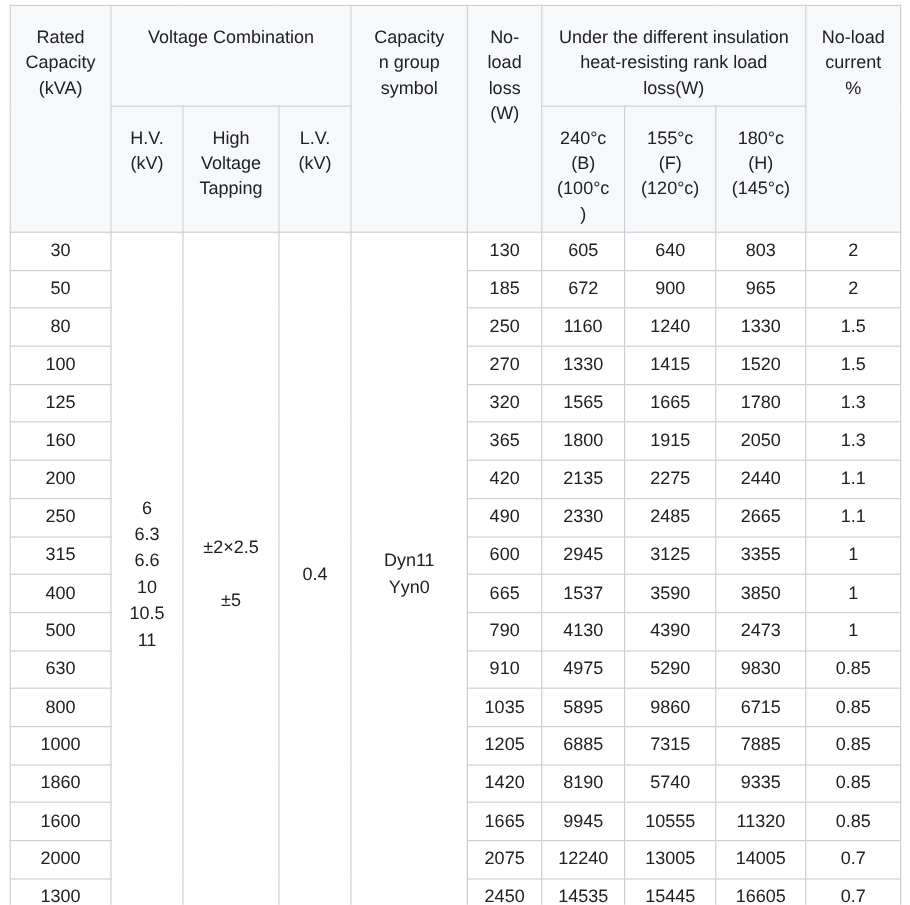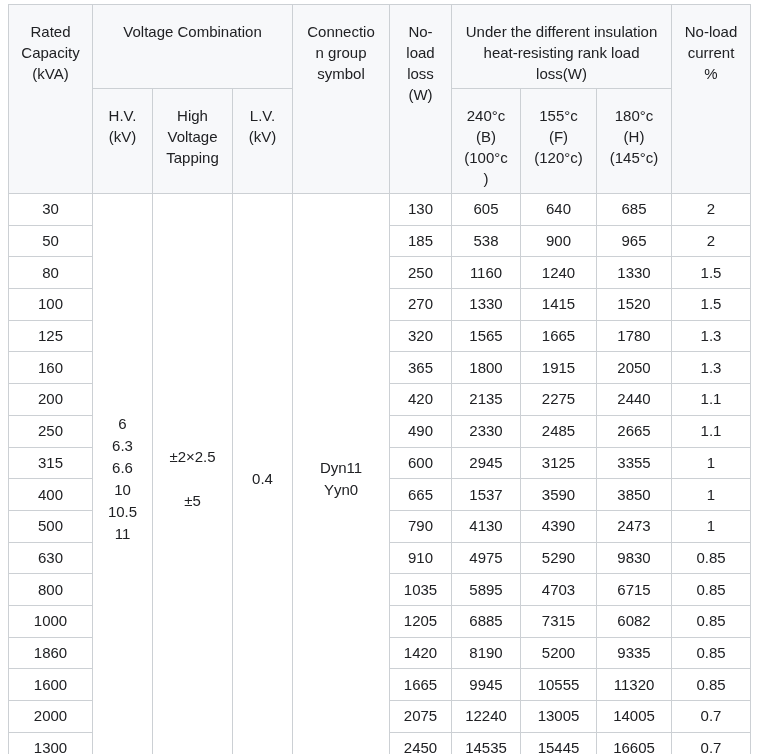--- a/index.html
+++ b/index.html
@@ -70,21 +70,21 @@
       <col style="width:62px">
       <col style="width:69px">
       <col style="width:76px">
       <col style="width:75px">
       <col style="width:79px">
     </colgroup>
     <thead>
       <tr>
         <th rowspan="2">Rated Capacity (kVA)</th>
         <th colspan="3">Voltage Combination</th>
-        <th rowspan="2">Connectio
+        <th rowspan="2">Capacity
 n group
 symbol</th>
         <th rowspan="2">No-
 load
 loss
 (W)</th>
         <th colspan="3">Under the different insulation
 heat-resisting rank load
 loss(W)</th>
         <th rowspan="2">No-load
@@ -122,27 +122,27 @@
 11</td>
           <td rowspan="18" class="merged">±2×2.5
 
 ±5</td>
           <td rowspan="18" class="merged">0.4</td>
           <td rowspan="18" class="merged">Dyn11
 Yyn0</td>
           <td>130</td>
           <td>605</td>
           <td>640</td>
-          <td>685</td>
+          <td>803</td>
           <td>2</td>
         </tr>
         <tr>
           <td>50</td>
           <td>185</td>
-          <td>538</td>
+          <td>672</td>
           <td>900</td>
           <td>965</td>
           <td>2</td>
         </tr>
         <tr>
           <td>80</td>
           <td>250</td>
           <td>1160</td>
           <td>1240</td>
           <td>1330</td>
@@ -217,37 +217,37 @@
           <td>910</td>
           <td>4975</td>
           <td>5290</td>
           <td>9830</td>
           <td>0.85</td>
         </tr>
         <tr>
           <td>800</td>
           <td>1035</td>
           <td>5895</td>
-          <td>4703</td>
+          <td>9860</td>
           <td>6715</td>
           <td>0.85</td>
         </tr>
         <tr>
           <td>1000</td>
           <td>1205</td>
           <td>6885</td>
           <td>7315</td>
-          <td>6082</td>
+          <td>7885</td>
           <td>0.85</td>
         </tr>
         <tr>
           <td>1860</td>
           <td>1420</td>
           <td>8190</td>
-          <td>5200</td>
+          <td>5740</td>
           <td>9335</td>
           <td>0.85</td>
         </tr>
         <tr>
           <td>1600</td>
           <td>1665</td>
           <td>9945</td>
           <td>10555</td>
           <td>11320</td>
           <td>0.85</td>

